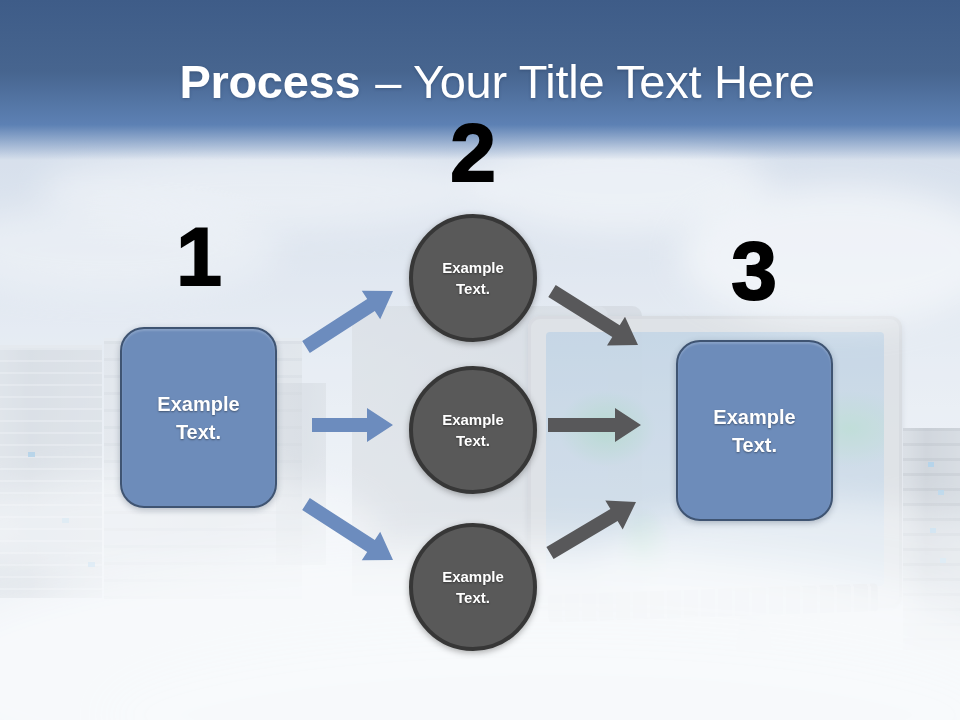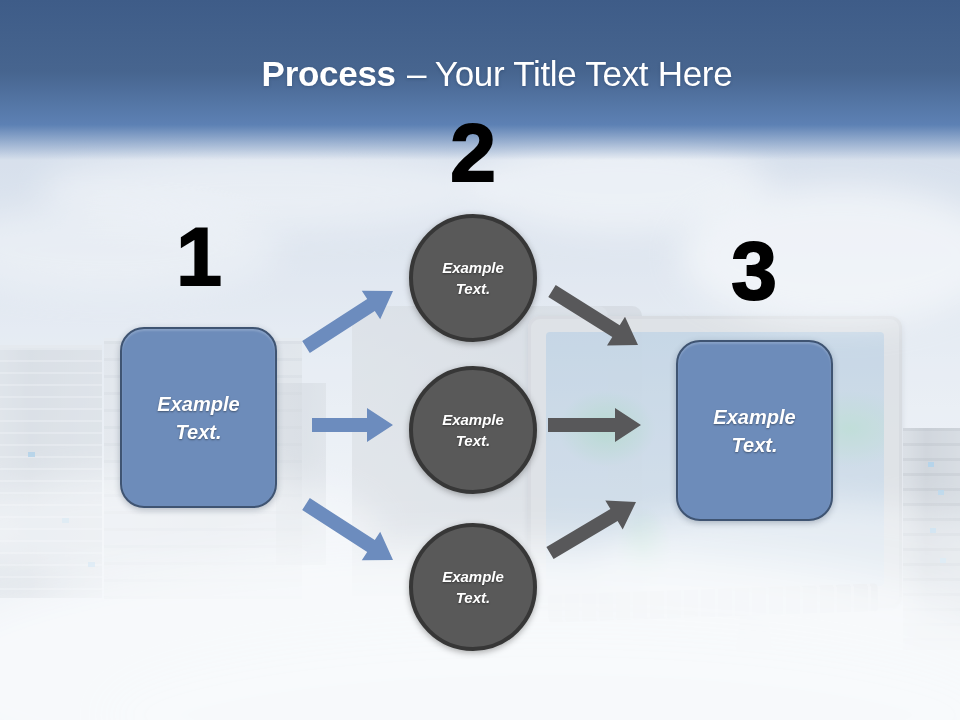--- a/index.html
+++ b/index.html
@@ -47,38 +47,38 @@
   .cl3{left:680px;top:185px;width:320px;height:140px;opacity:.65;}
   .cl4{left:-60px;top:205px;width:340px;height:90px;opacity:.4;}
   .cl5{left:-80px;top:545px;width:1150px;height:260px;opacity:.92;filter:blur(22px);}
   .cl6{left:-40px;top:470px;width:420px;height:120px;opacity:.55;}
   .cl7{left:600px;top:500px;width:430px;height:130px;opacity:.5;}
   .cl8{left:100px;top:630px;width:900px;height:170px;opacity:.95;filter:blur(20px);}
   
   .band{position:absolute;left:0;right:0;top:0;height:160px;
     background:linear-gradient(180deg,var(--header-top,#3E5C88) 0%,#47658F 45%,var(--header-bottom,#5D81B4) 78%,rgba(93,129,180,0) 100%);}
   .title{position:absolute;left:0;right:0;top:54px;margin:0;text-align:center;padding-left:34px;
-    font-size:35px;font-weight:400;color:var(--title-color,#fff);letter-spacing:-.3px;
+    font-size:47px;font-weight:400;color:var(--title-color,#fff);letter-spacing:-.3px;
     text-shadow:0 1px 3px rgba(30,50,80,.35);}
   .title .tb{font-weight:700;}
   .title .tr{margin-left:.32em;}
   
   .num{position:absolute;transform:translate(-50%,-50%);font-size:82px;font-weight:700;line-height:1;
     color:var(--number-color,#000);-webkit-text-stroke:2px var(--number-color,#000);}
   .n1{left:199px;top:257px;} .n2{left:473px;top:153px;} .n3{left:754px;top:271px;}
   .pbox{position:absolute;width:157px;height:181px;border-radius:24px;
     background:var(--box-fill,#6D8CBA);border:2.5px solid var(--box-border,#3F5472);
     box-shadow:0 2px 6px rgba(40,55,80,.3),inset 0 2px 2px rgba(255,255,255,.18);
     display:flex;align-items:center;justify-content:center;box-sizing:border-box;}
   .b1{left:120px;top:327px;} .b3{left:676px;top:340px;}
   .circle{position:absolute;width:128px;height:128px;border-radius:50%;
     background:var(--circle-fill,#595959);border:4px solid var(--circle-border,#373737);
     box-shadow:0 2px 6px rgba(30,30,30,.35);display:flex;align-items:center;justify-content:center;box-sizing:border-box;}
   .c1{left:409px;top:214px;} .c2{left:409px;top:366px;} .c3{left:409px;top:523px;}
-  .lbl{color:var(--label-color,#fff);font-weight:700;font-style:italic;text-align:center;line-height:1.4;
+  .lbl{color:var(--label-color,#fff);font-weight:700;text-align:center;line-height:1.4;
     text-shadow:0 1px 2px rgba(0,0,0,.4);}
   .pbox .lbl{font-size:20px;width:112px;}
   .circle .lbl{font-size:15px;width:84px;}
   .arrows{position:absolute;left:0;top:0;width:960px;height:720px;pointer-events:none;}
 </style>
 </head>
 <body>
 
 <div class="slide">
 

